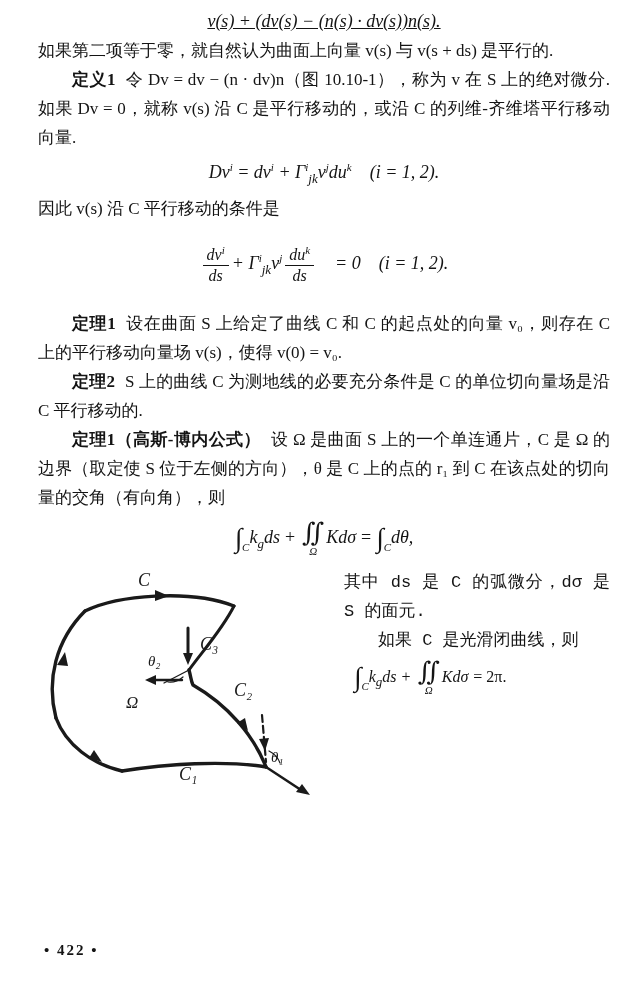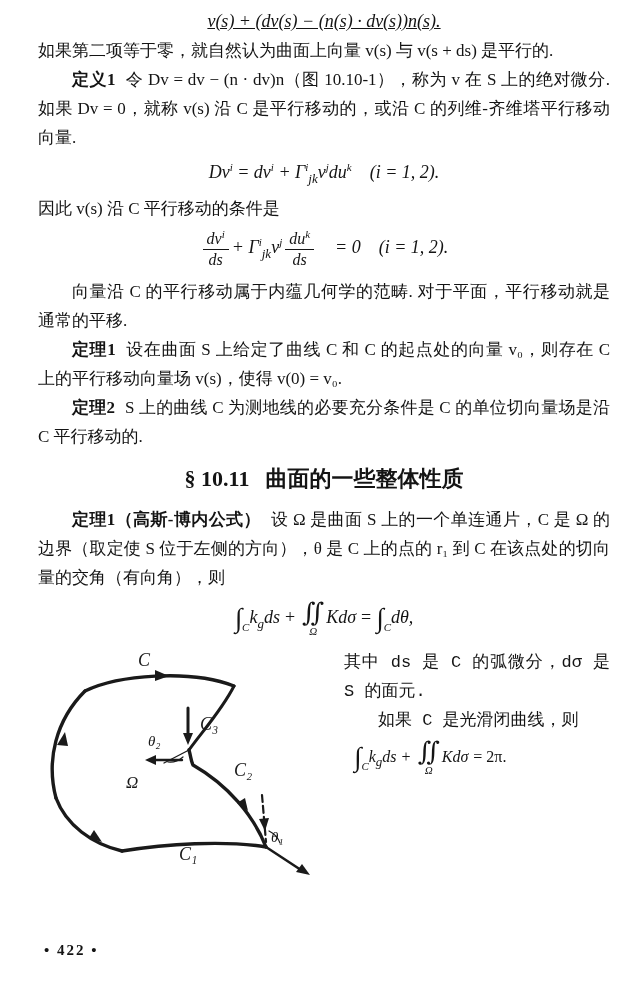--- a/index.html
+++ b/index.html
@@ -15,21 +15,21 @@
   .formula i{font-style:italic;}
   .tail{margin-left:18px;font-style:italic;}
   .int{font-size:27px;font-style:normal;vertical-align:-4px;line-height:0;}
   .isub{font-size:11px;font-style:italic;vertical-align:-8px;}
   .ssub{font-size:13px;font-style:italic;}
   .ssup{font-size:11px;font-style:italic;}
   .iint{display:inline-flex;flex-direction:column;align-items:center;vertical-align:middle;line-height:0;margin:0 2px;}
   .iint .glyph{font-size:26px;line-height:22px;}
   .iint .under{font-size:11px;font-style:italic;line-height:10px;margin-top:2px;}
   .op{margin:0 5px;}
-  .frac{display:inline-flex;flex-direction:column;text-align:center;vertical-align:middle;line-height:1.15;font-size:16px;margin:0 3px;}
+  .frac{display:inline-flex;flex-direction:column;text-align:center;vertical-align:middle;line-height:1.15;font-size:16px;margin:16px 3px;}
   .frac .num{display:block;padding:0 4px 1px;border-bottom:1.4px solid #141414;}
   .frac .den{display:block;padding-top:1px;}
   .heading{display:flex;justify-content:center;align-items:baseline;gap:16px;
            font-weight:bold;font-size:22px;margin:13px 0 11px;}
   .cols{display:flex;margin-top:4px;}
   .figcol{width:302px;flex:none;}
   .rightcol{flex:1;padding-left:4px;}
   .rightcol p{line-height:29px;font-family:Liberation Mono, monospace;}
   .rightcol .formula{font-size:16px;margin:6px 0;}
   .pageno{position:absolute;left:44px;top:942px;font-weight:bold;font-size:15px;letter-spacing:2px;text-align:right;}
@@ -56,31 +56,26 @@
   <div class="formula center" style="margin:5px 0 7px;">
     <span class="frac">
         <span class="num"><i>dv</i><sup class="ssup">i</sup></span>
         <span class="den"><i>ds</i></span>
       </span><i>+ Γ</i><sup class="ssup">i</sup><sub class="ssub">jk</sub><i>v</i><sup class="ssup">j</sup><span class="frac">
         <span class="num"><i>du</i><sup class="ssup">k</sup></span>
         <span class="den"><i>ds</i></span>
       </span><span class="tail">= 0　(i = 1, 2).</span>
   </div>
 
-  <p class="indent">向量沿 C 的平行移动属于内蕴几何学的范畴.  对于平面，平行移动就是通常的平移.</p>
 
   <p class="indent"><span class="blabel">定理1</span><span>设在曲面 S 上给定了曲线 C 和 C 的起点处的向量 v₀，则存在 C 上的平行移动向量场 v(s)，使得 v(0) = v₀.</span></p>
 
   <p class="indent"><span class="blabel">定理2</span><span>S 上的曲线 C 为测地线的必要充分条件是 C 的单位切向量场是沿 C 平行移动的.</span></p>
 
 
-  <div class="heading">
-    <span>§ 10.11</span>
-    <span>曲面的一些整体性质</span>
-  </div>
 
   <p class="indent"><span class="blabel">定理1（高斯-博内公式）</span><span>设 Ω 是曲面 S 上的一个单连通片，C 是 Ω 的边界（取定使 S 位于左侧的方向），θ 是 C 上的点的 r₁ 到 C 在该点处的切向量的交角（有向角），则</span></p>
 
   <div class="formula center" style="margin:10px 0 8px;">
     <span class="int">∫</span><sub class="isub">C</sub><i>k</i><sub class="ssub">g</sub><i>ds</i><span class="op">+</span><span class="iint">
         <span class="glyph">∬</span>
         <span class="under">Ω</span>
       </span><i>Kdσ</i><span class="op">=</span><span class="int">∫</span><sub class="isub">C</sub><i>dθ,</i>
   </div>
 

